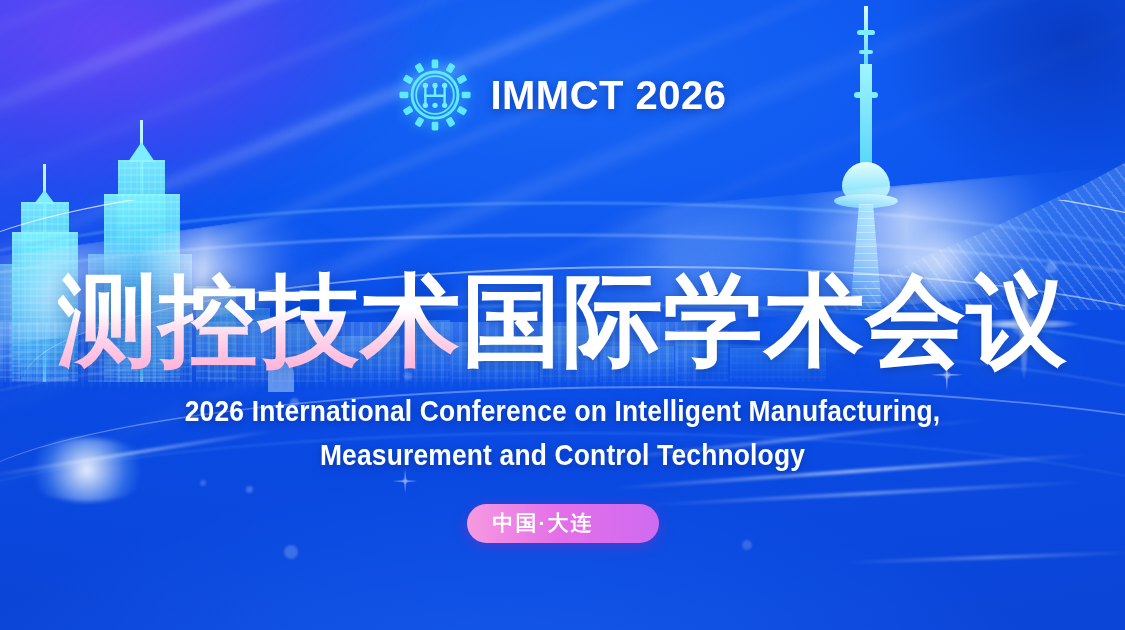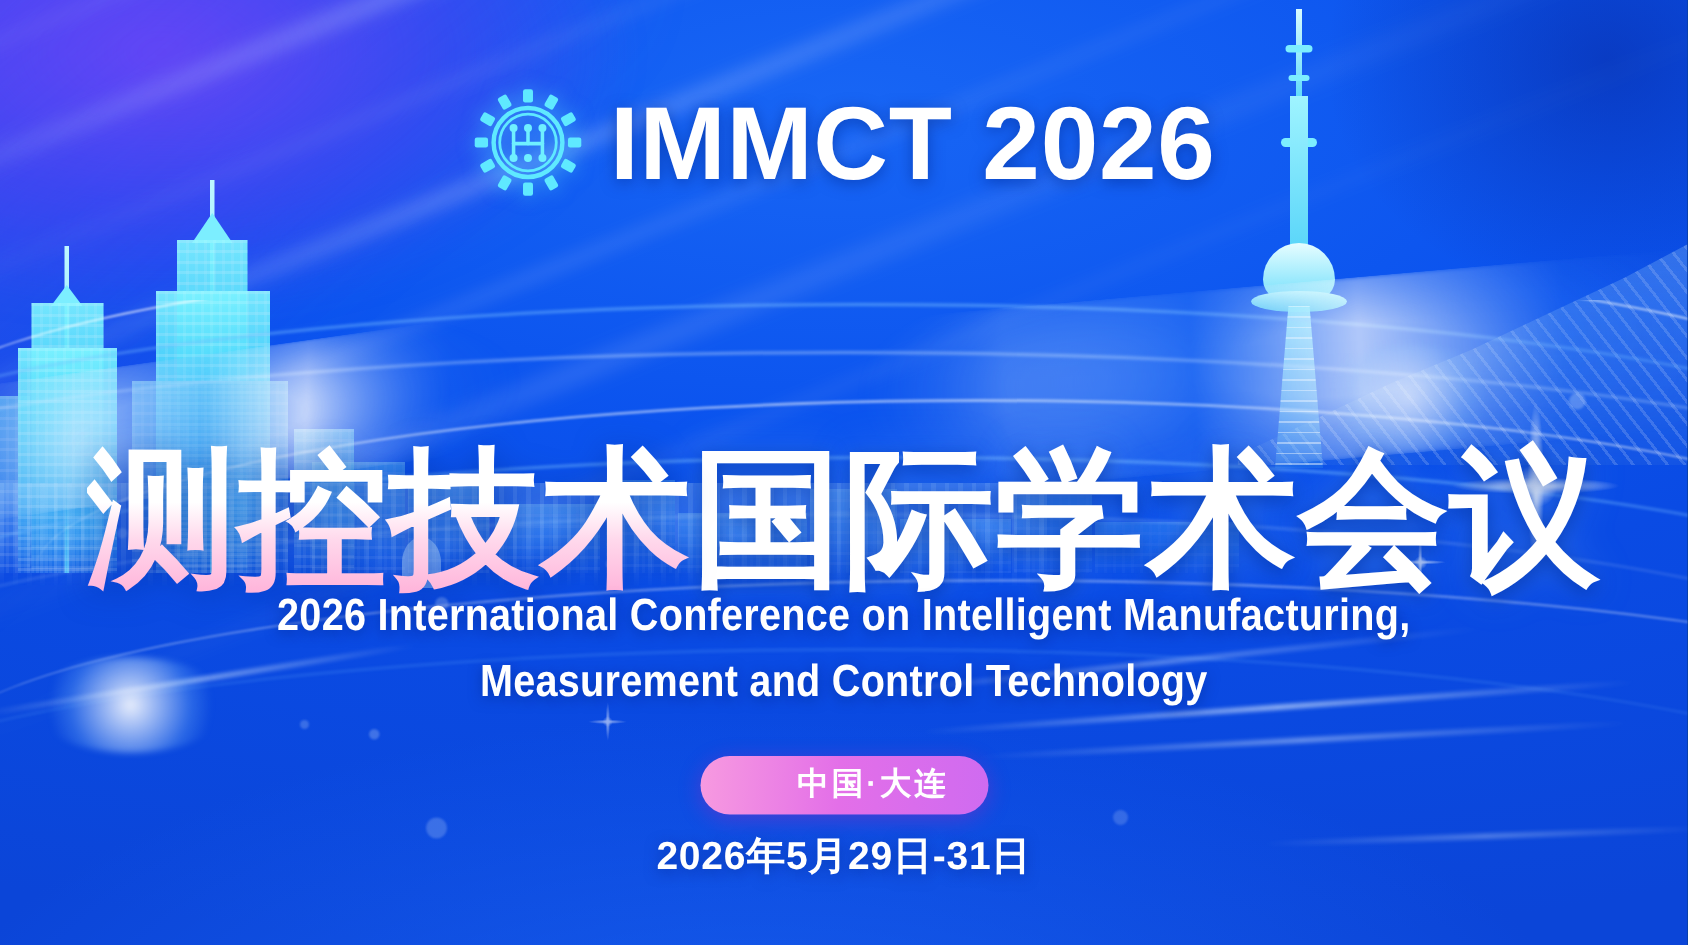--- a/index.html
+++ b/index.html
@@ -152,31 +152,31 @@
 
   
   .content{position:absolute;inset:0;}
 
   .logo-row{
     position:absolute;left:0;right:0;top:58px;
     display:flex;align-items:center;justify-content:center;gap:18px;
   }
   .gear{width:74px;height:74px;flex:0 0 auto;filter:drop-shadow(0 0 6px rgba(90,225,255,.55));}
   .immct{
-    font-size:69px;font-weight:700;letter-spacing:.5px;color:#fff;
+    font-size:40px;font-weight:700;letter-spacing:.5px;color:#fff;
     text-shadow:0 2px 10px rgba(0,40,140,.55);
     line-height:1;white-space:nowrap;
   }
 
   .cn-line{
     position:absolute;left:0;right:0;text-align:center;white-space:nowrap;
     font-weight:700;line-height:1;
   }
   .cn1{top:160px;font-size:100px;letter-spacing:1px;}
-  .cn2{top:296px;font-size:100px;letter-spacing:1px;}
+  .cn2{top:270px;font-size:100px;letter-spacing:1px;}
 
   .w-white{
     color:#fff;
     text-shadow:0 3px 12px rgba(0,45,150,.6), 0 0 26px rgba(120,190,255,.35);
   }
   .g-cyan{
     background:linear-gradient(180deg,#ffffff 0%,#ffffff 42%,#b9f6ff 66%,#5fe9ff 100%);
     -webkit-background-clip:text;background-clip:text;
     color:transparent;-webkit-text-fill-color:transparent;
     filter:drop-shadow(0 3px 10px rgba(0,45,150,.5));
@@ -196,21 +196,21 @@
     white-space:nowrap;
   }
   .en1{top:394px;}
   .en2{top:438px;}
 
   .badge{
     position:absolute;left:50%;top:504px;transform:translateX(-50%);
     min-width:140px;padding:7px 26px 9px;border-radius:999px;
     background:linear-gradient(92deg,#f79ae0 0%,#e36fe8 48%,#cf6bf0 100%);
     color:#fff;font-size:21px;font-weight:700;letter-spacing:2px;
-    text-align:right;line-height:1.1;
+    text-align:left;line-height:1.1;
     box-shadow:0 3px 14px rgba(150,40,190,.45);
     white-space:nowrap;
   }
 
   .date{
     position:absolute;left:0;right:0;top:553px;text-align:center;
     color:#fff;font-size:26px;font-weight:700;letter-spacing:.5px;
     text-shadow:0 2px 9px rgba(0,40,140,.55);
     white-space:nowrap;
   }
@@ -409,16 +409,15 @@
 
 
     <div class="cn-line cn2">
       <span class="g-pink">测控技术</span><span class="w-white">国际学术会议</span>
     </div>
 
     <div class="en en1">2026 International Conference on Intelligent Manufacturing,</div>
     <div class="en en2">Measurement and Control Technology</div>
 
     <div class="badge">中国·大连</div>
-    <div class="date">2026年5月29日-31日</div>
 
   </div>
 </div>
 
 </body></html>

